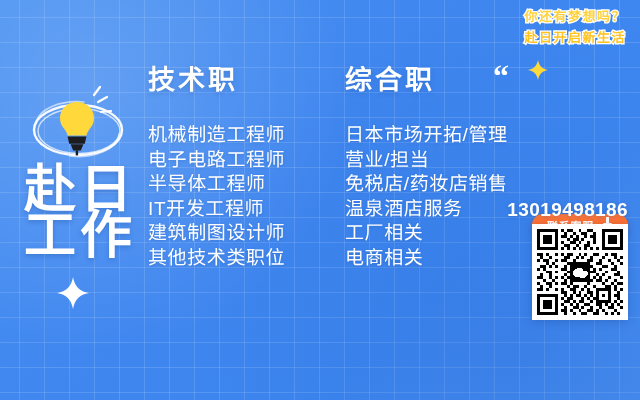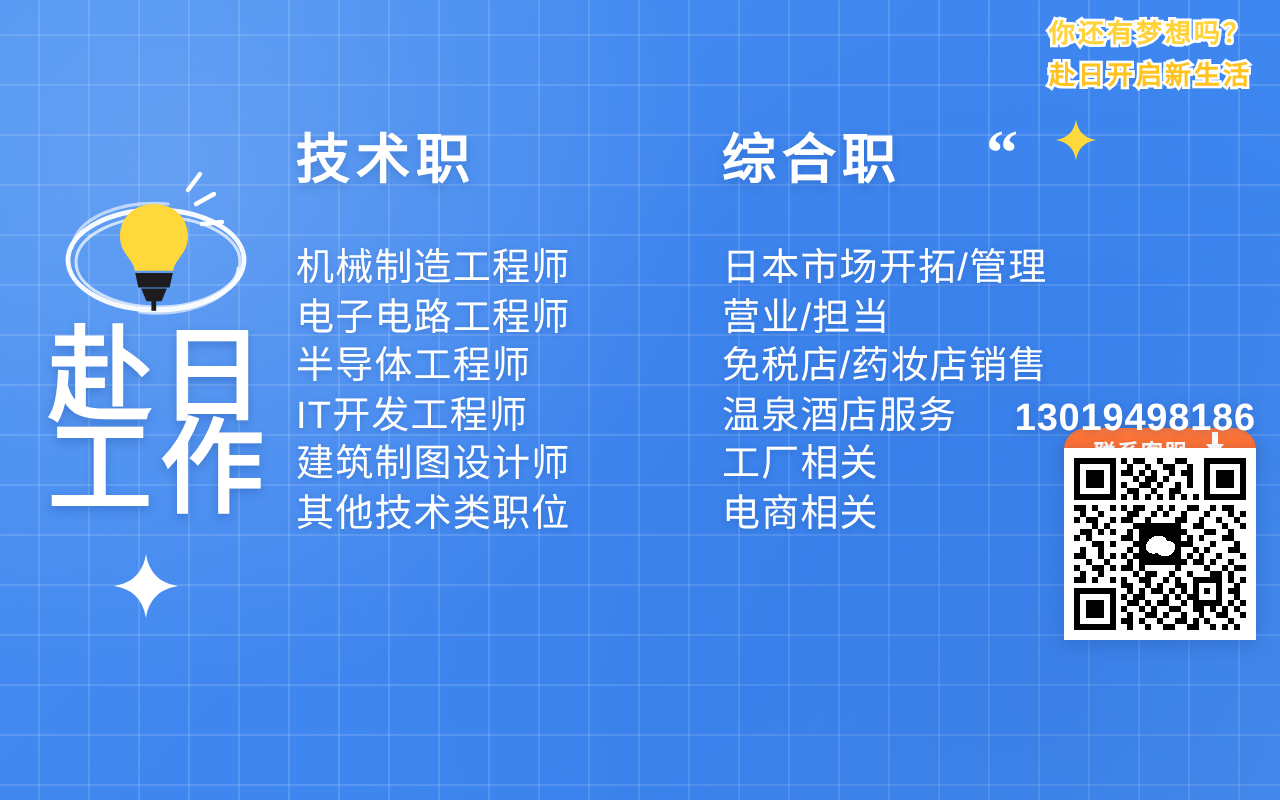--- a/index.html
+++ b/index.html
@@ -55,21 +55,21 @@
   .brand-title span{ display:block; }
 
   .star-deco{
     position:absolute; left:56px; top:276px;
     width:34px; height:34px;
   }
 
   
   .col{ position:absolute; top:58px; }
   .col-tech{ left:148px; }
-  .col-general{ left:345px;margin-left:16px; }
+  .col-general{ left:345px; }
 
   .col-heading{
     color:#ffffff;
     font-size:27px;
     font-weight:bold;
     letter-spacing:3px;
     margin-bottom:26px;
     text-shadow:0 2px 5px rgba(17,60,140,.26);
   }
   .col-list{ list-style:none; }

